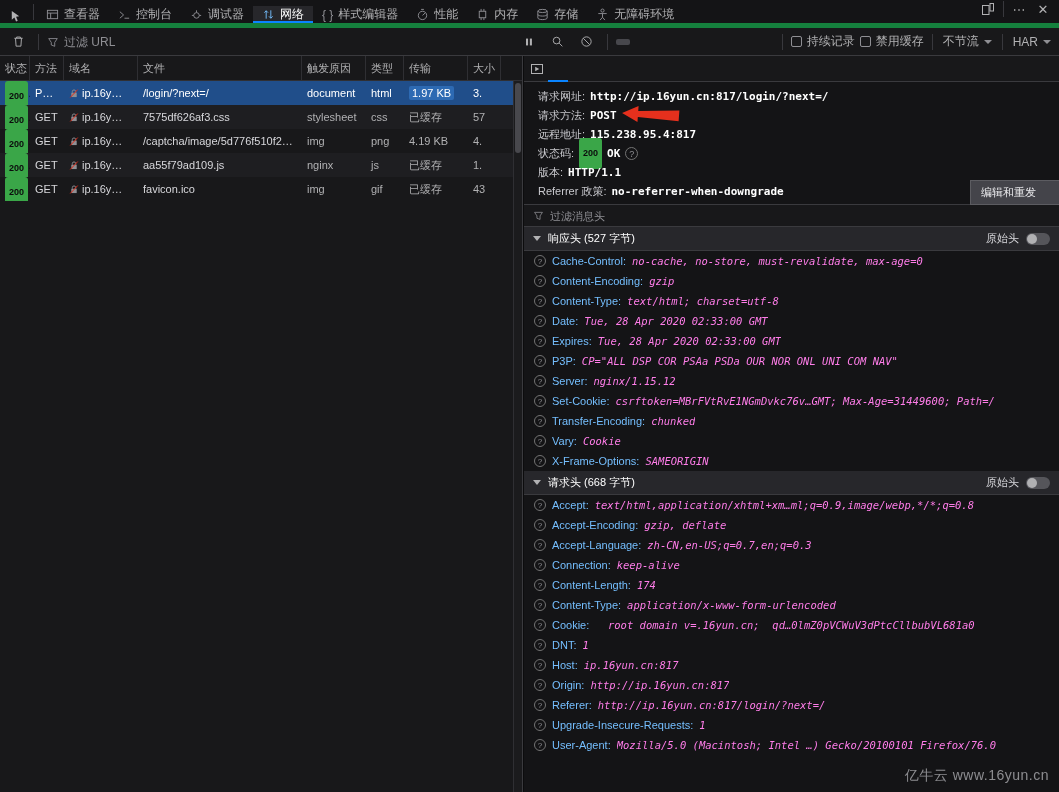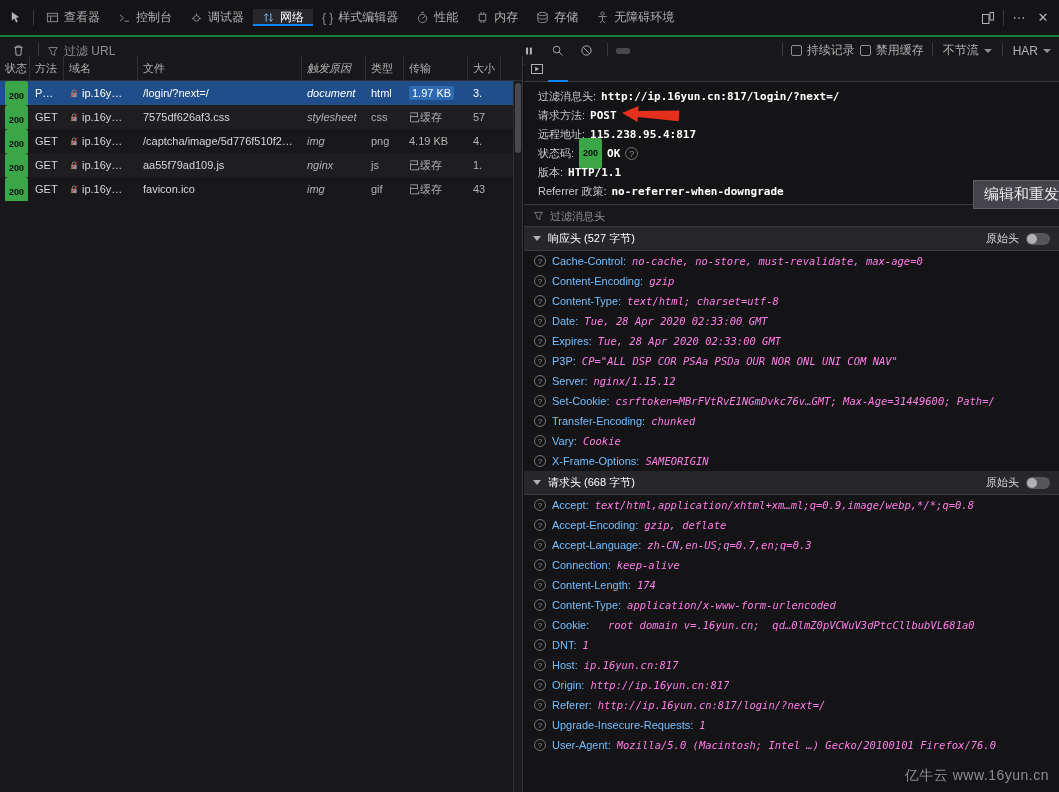--- a/index.html
+++ b/index.html
@@ -8,21 +8,21 @@
     background:#0c0c0d;
     font-family:"Liberation Sans", sans-serif;
     color:#d7d7db;
     position:relative;
     font-size:12px;
     -webkit-font-smoothing:antialiased;
   }
   .app { position:absolute; inset:0; }
 
   
-  .toolbar-top { display:flex; align-items:center; height:37px; background:#141416; border-bottom:2px solid #15803d; }
+  .toolbar-top { display:flex; align-items:flex-end; height:28px; background:#141416; border-bottom:5px solid #15803d; }
   .picker-btn { width:30px; display:flex; align-items:center; justify-content:center; color:#b1b1b3; }
   .vsep { width:1px; height:16px; background:#38383d; align-self:center; margin:0 3px; flex:0 0 auto; }
   .tool-tab { display:flex; align-items:center; gap:5px; padding:0 9px; font-size:12px; color:#b1b1b3; cursor:default; white-space:nowrap; }
   .tool-tab .ticon { display:inline-flex; color:#8f8f94; }
   .tool-tab.active { background:#27272b; color:#fff; box-shadow: inset 0 -2px 0 #0a84ff; }
   .tool-tab.active .ticon { color:#75bfff; }
   .tright { margin-left:auto; display:flex; align-items:center; padding-right:4px; }
   .icon-btn { display:flex; align-items:center; justify-content:center; min-width:24px; height:28px; color:#b1b1b3; font-size:13px; cursor:default; }
 
   
@@ -37,21 +37,21 @@
   .cb-wrap { display:flex; align-items:center; gap:5px; color:#b1b1b3; white-space:nowrap; font-size:12px; }
   .cb { width:11px; height:11px; border:1px solid #8f8f94; border-radius:2px; background:transparent; display:inline-block; }
   .dd { display:flex; align-items:center; gap:5px; color:#b1b1b3; white-space:nowrap; font-size:12px; padding:0 2px; }
   .caret { width:0; height:0; border-left:4px solid transparent; border-right:4px solid transparent; border-top:4px solid #8f8f94; }
 
   
   .panel-left { position:absolute; top:56px; left:0; width:523px; bottom:0; background:#18181a; border-right:1px solid #3a3a3e; overflow:hidden; }
   .thead { display:flex; height:25px; border-bottom:1px solid #2f2f33; font-size:11px; color:#b1b1b3; }
   .thead .hc { line-height:25px; padding:0 5px; border-right:1px solid #2f2f33; overflow:hidden; white-space:nowrap; flex:0 0 auto; }
   .w-status { width:30px; } .w-method { width:34px; } .w-domain { width:74px; }
-  .w-file { width:164px; } .w-cause { width:64px;font-style:italic; } .w-type { width:38px; }
+  .w-file { width:164px; } .w-cause { width:64px; } .w-type { width:38px; }
   .w-trans { width:64px; } .w-size { flex:1 1 auto; min-width:0; }
   .rows div.nrow:nth-of-type(even) { background:#1e1e21; }
   .nrow { display:flex; height:24px; align-items:center; font-size:11px; color:#b1b1b3; cursor:default; }
   .nrow .cell { padding:0 5px; height:24px; line-height:24px; overflow:hidden; white-space:nowrap; text-overflow:ellipsis; flex:0 0 auto; }
   .nrow .w-size { flex:1 1 auto; }
   .nrow .w-file, .nrow .w-domain { color:#d7d7db; }
   .nrow .w-method { color:#d7d7db; }
   .badge { display:inline-block; background:#3aa648; color:#0c0c0d; font-weight:700; font-size:9px; line-height:13px; padding:9px 4px; border-radius:3px; vertical-align:middle; }
   .cell.w-domain { display:flex; align-items:center; gap:3px; }
   .lock { display:inline-flex; flex:0 0 auto; }
@@ -68,21 +68,21 @@
   .dtablist { display:flex; align-items:center; height:26px; }
   .dtab { padding:0 10px; line-height:25px; font-size:12px; color:#b1b1b3; cursor:default; white-space:nowrap; height:26px; }
   .dtab.active { color:#fff; box-shadow: inset 0 -2px 0 #0a84ff; }
 
   .summary { padding:5px 0 3px 14px; }
   .sline { height:19px; display:flex; align-items:center; gap:5px; font-size:11px; white-space:nowrap; }
   .slabel { color:#c9c9ce; }
   .sval { font-family:"DejaVu Sans Mono", monospace; font-weight:700; color:#fff; font-size:11px; }
   .qcircle { width:13px; height:13px; border:1px solid #737373; border-radius:50%; color:#8f8f94; font-size:9px; display:inline-flex; align-items:center; justify-content:center; flex:0 0 auto; }
   .qcircle.small { width:12px; height:12px; font-size:8px; }
-  .edit-btn { position:absolute; top:124px; right:0; background:#44444a; color:#ebebee; font-size:15px; padding:4px 0 4px 10px; border:1px solid #5c5c61; border-right:none; white-space:nowrap; cursor:default; }
+  .edit-btn { position:absolute; top:124px; right:0; background:#44444a; color:#ebebee; font-size:11px; padding:4px 23px 4px 10px; border:1px solid #5c5c61; border-right:none; white-space:nowrap; cursor:default; }
   .arrow-annot { position:absolute; left:98px; top:48px; pointer-events:none; }
 
   .hfilter { height:23px; display:flex; align-items:center; gap:6px; padding:0 9px; border-top:1px solid #3a3a3e; border-bottom:1px solid #3a3a3e; background:#18181a; }
   .hfilter input { flex:1; background:transparent; border:none; outline:none; color:#d7d7db; font-size:11px; font-family:"Liberation Sans",sans-serif; }
   .hfilter input::placeholder { color:#8f8f94; }
 
   .sechead { height:24px; background:#27272b; display:flex; align-items:center; padding:0 9px; gap:7px; font-size:11px; color:#fff; border-bottom:1px solid #3a3a3e; cursor:default; }
   .tri { width:0; height:0; border-left:4px solid transparent; border-right:4px solid transparent; border-top:5px solid #b1b1b3; flex:0 0 auto; }
   .raw { margin-left:auto; display:flex; align-items:center; gap:7px; color:#d7d7db; }
   .switch { width:24px; height:12px; border-radius:6px; background:#55555a; position:relative; display:inline-block; }
@@ -408,21 +408,21 @@
       <span class="dtab active"></span>
           <span class="dtab"></span>
           <span class="dtab"></span>
           <span class="dtab"></span>
           <span class="dtab"></span>
         </div>
     </div>
 
     <div class="summary">
       <div class="sline">
-        <span class="slabel">过滤消息头:</span>
+        <span class="slabel">请求网址:</span>
         <span class="sval">http://ip.16yun.cn:817/login/?next=/</span>
       </div>
       <div class="sline">
         <span class="slabel">请求方法:</span>
         <span class="sval">POST</span>
       </div>
       <div class="sline">
         <span class="slabel">远程地址:</span>
         <span class="sval">115.238.95.4:817</span>
       </div>

